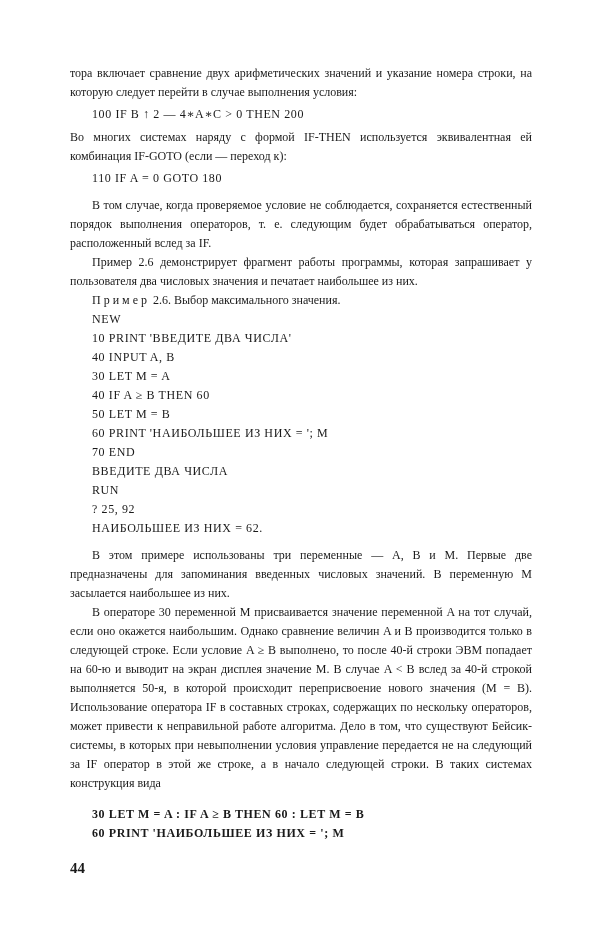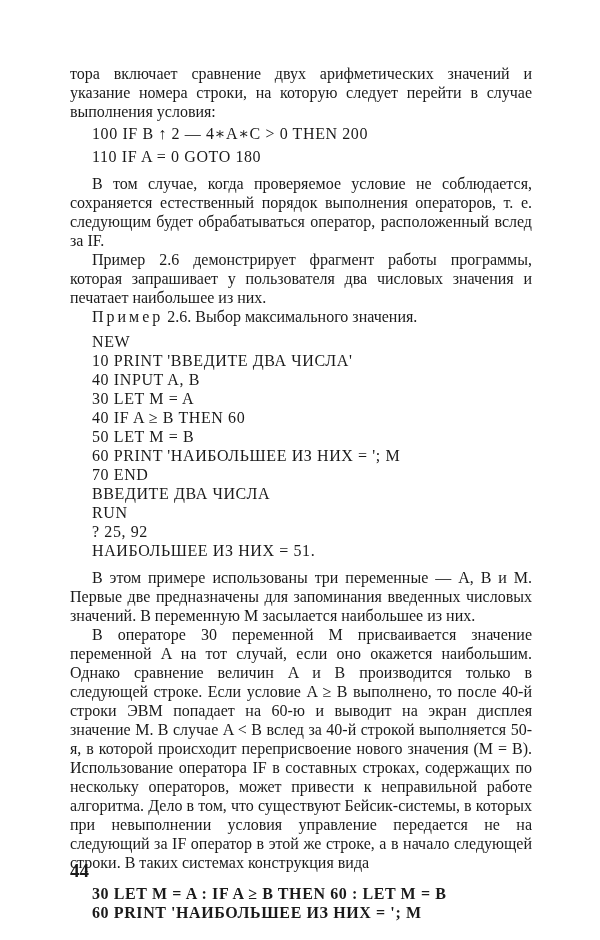--- a/index.html
+++ b/index.html
@@ -1,57 +1,58 @@
 <!DOCTYPE html>
 <html><head>
 <meta charset="utf-8">
 <style>
   html, body { margin: 0; padding: 0; background: #ffffff; }
   body { width: 600px; height: 940px; position: relative; overflow: hidden; }
   .page {
     position: absolute; left: 70px; top: 64px; width: 462px;
     font-family: "Liberation Serif", "DejaVu Serif", serif;
-    font-size: 16px; line-height: 19px; color: #1a1a1a;
+    font-size: 12px; line-height: 19px; color: #1a1a1a;
   }
   .p { text-align: justify; text-align-last: left; margin: 0; }
   .indent { text-indent: 22px; }
   .code { margin: 0; padding-left: 22px; white-space: pre; font-family: "Liberation Serif", "DejaVu Serif", serif; letter-spacing: 0.6px; }
   .codeblock { margin: 3px 0 4px 0; }
   .gap { height: 4px; }
   .spaced { letter-spacing: 3px; font-family: Liberation Serif, serif; }
-  .pagenum { position: absolute; left: 70px; top: 860px; font-family: "Liberation Serif", "DejaVu Serif", serif; font-size: 19px; font-weight: bold; color: #1a1a1a; }
+  .pagenum { position: absolute; left: 70px; top: 860px; font-family: "Liberation Serif", "DejaVu Serif", serif; font-size: 15px; font-weight: bold; color: #1a1a1a; }
 </style>
 </head>
 <body>
 
 <div class="page">
   <p class="p">тора включает сравнение двух арифметических значений и указание номера строки, на которую следует перейти в случае выполнения условия:</p>
   <div class="codeblock">
     <div class="code">100 IF B ↑ 2 — 4∗A∗C &gt; 0 THEN 200</div>
   </div>
+  <p class="p">Во многих системах наряду с формой IF-THEN используется эквивалентная ей комбинация IF-GOTO (если — переход к):</p>
   <div class="codeblock">
     <div class="code">110 IF A = 0 GOTO 180</div>
   </div>
   <div class="gap"></div>
   <p class="p indent">В том случае, когда проверяемое условие не соблюдается, сохраняется естественный порядок выполнения операторов, т. е. следующим будет обрабатываться оператор, расположенный вслед за IF.</p>
   <p class="p indent">Пример 2.6 демонстрирует фрагмент работы программы, которая запрашивает у пользователя два числовых значения и печатает наибольшее из них.</p>
   <p class="p indent"><span class="spaced">Пример</span><span> 2.6. Выбор максимального значения.</span></p>
-  <div class="codeblock" style="margin-top:6px;">
+  <div class="codeblock" style="margin-top:0;">
     <div class="code">NEW</div>
     <div class="code">10 PRINT 'ВВЕДИТЕ ДВА ЧИСЛА'</div>
     <div class="code">40 INPUT A, B</div>
     <div class="code">30 LET M = A</div>
     <div class="code">40 IF A ≥ B THEN 60</div>
     <div class="code">50 LET M = B</div>
     <div class="code">60 PRINT 'НАИБОЛЬШЕЕ ИЗ НИХ = '; M</div>
     <div class="code">70 END</div>
     <div class="code">ВВЕДИТЕ ДВА ЧИСЛА</div>
     <div class="code">RUN</div>
     <div class="code">? 25, 92</div>
-    <div class="code">НАИБОЛЬШЕЕ ИЗ НИХ = 51.</div>
+    <div class="code">НАИБОЛЬШЕЕ ИЗ НИХ = 62.</div>
   </div>
   <div class="gap"></div>
   <p class="p indent">В этом примере использованы три переменные — A, B и M. Первые две предназначены для запоминания введенных числовых значений. В переменную M засылается наибольшее из них.</p>
   <p class="p indent">В операторе 30 переменной M присваивается значение переменной A на тот случай, если оно окажется наибольшим. Однако сравнение величин A и B производится только в следующей строке. Если условие A ≥ B выполнено, то после 40-й строки ЭВМ попадает на 60-ю и выводит на экран дисплея значение M. В случае A &lt; B вслед за 40-й строкой выполняется 50-я, в которой происходит переприсвоение нового значения (M = B). Использование оператора IF в составных строках, содержащих по нескольку операторов, может привести к неправильной работе алгоритма. Дело в том, что существуют Бейсик-системы, в которых при невыполнении условия управление передается не на следующий за IF оператор в этой же строке, а в начало следующей строки. В таких системах конструкция вида</p>
   <div class="codeblock" style="margin-top:12px;font-weight:bold;">
     <div class="code">30 LET M = A : IF A ≥ B THEN 60 : LET M = B</div>
     <div class="code">60 PRINT 'НАИБОЛЬШЕЕ ИЗ НИХ = '; M</div>
   </div>
 </div>
 

